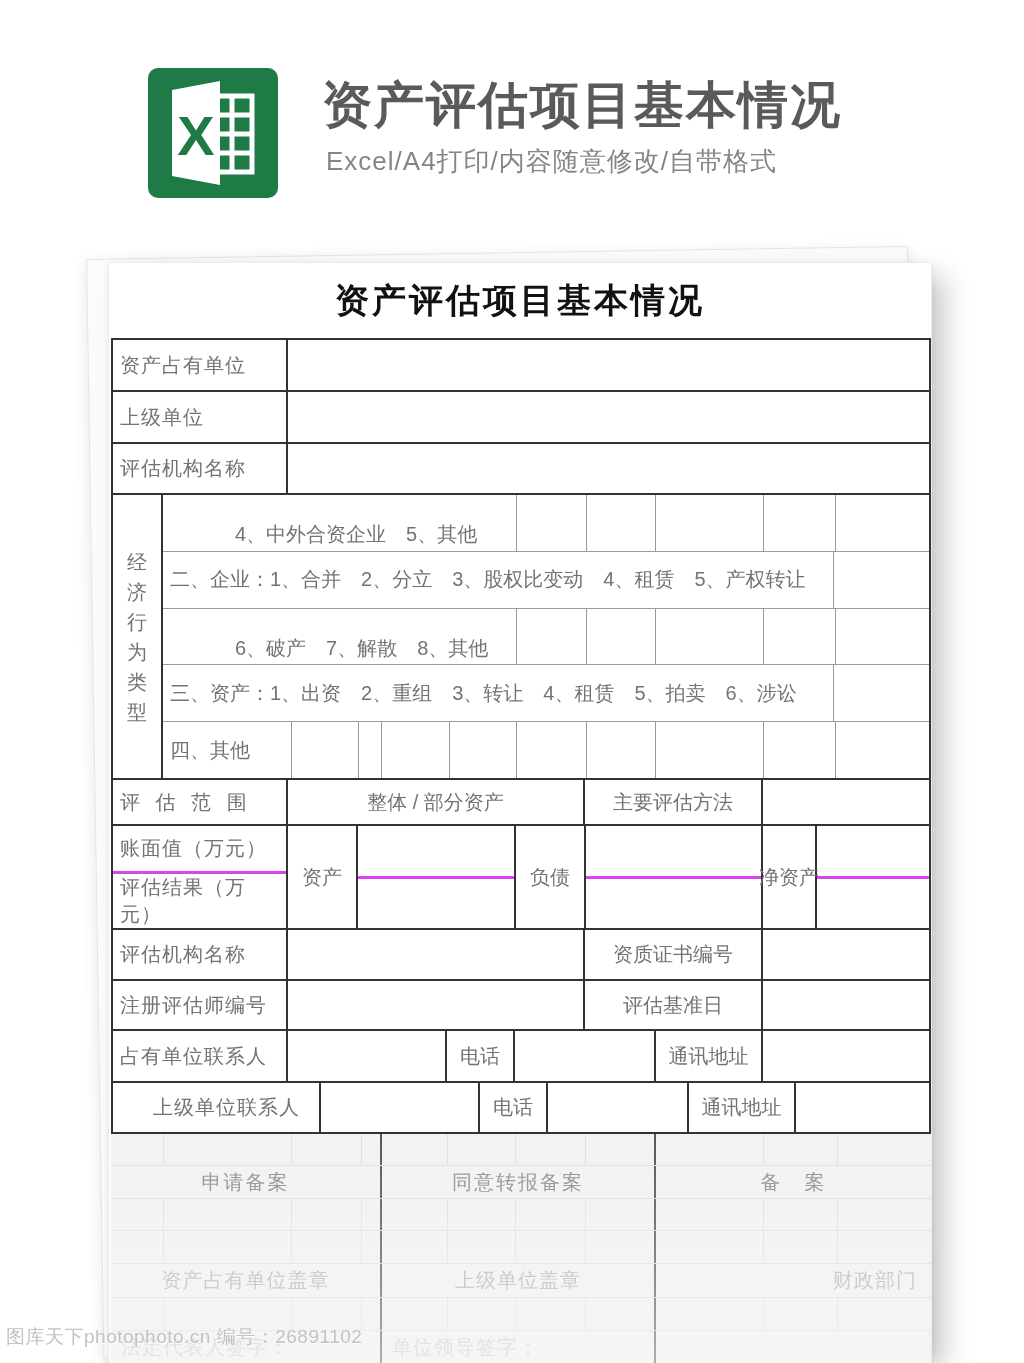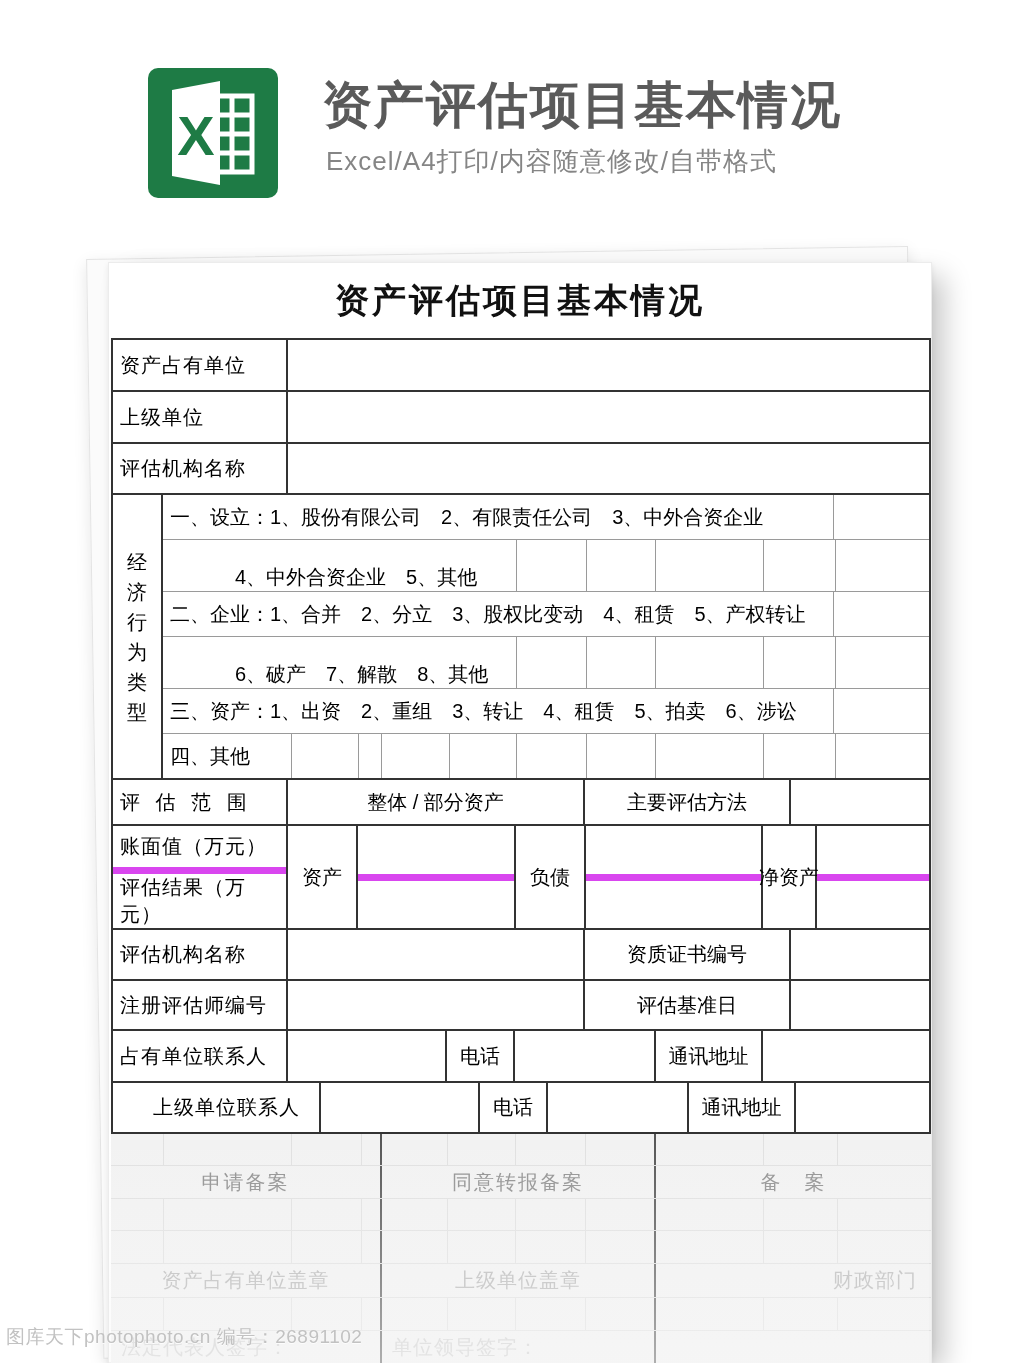--- a/index.html
+++ b/index.html
@@ -39,32 +39,32 @@
   .doc-title {
     position:absolute; left:0; top:0; width:100%; height:75px;
     display:flex; align-items:center; justify-content:center;
     font-size:34px; font-weight:bold; color:#111; letter-spacing:3px;
   }
 
   
   .tbl {
     position:absolute; left:2px; top:75px; width:820px; height:796px;
     border:2px solid #333; display:flex; flex-direction:column;
-    font-size:20px; color:#000000;
+    font-size:20px; color:#737373;
   }
   .row { display:flex; border-bottom:2px solid #333; flex:0 0 auto; }
   .row.last { border-bottom:none; flex:1 1 auto;padding-left:33px; }
   .h52{height:52px}.h51{height:51px}.h46{height:46px}.h50{height:50px}
   .h285{height:285px}.h104{height:104px}
   .cell { display:flex; align-items:center; border-right:2px solid #333; overflow:hidden; white-space:nowrap; }
   .cell.norb { border-right:none; }
   .fill { flex:1 1 auto; }
   .lab { padding-left:7px; letter-spacing:1px; }
   .cen { justify-content:center; }
-  .w175{width:175px}.w298{width:297px}.w178{width:206px}
+  .w175{width:175px}.w298{width:297px}.w178{width:178px}
   .w70{width:70px}.w158{width:158px}.w177{width:177px}.w72{width:54px}
   .w159{width:159px}.w68{width:68px}.w141{width:141px}.w107{width:107px}
   .ls4{letter-spacing:5px}
 
   
   .econ { }
   .econ-lab {
     width:50px; border-right:2px solid #333;
     display:flex; flex-direction:column; align-items:center; justify-content:center;
     font-size:20px; letter-spacing:0;
@@ -80,21 +80,21 @@
   .ind { padding-left:72px;margin-top:24px; }
   .ecell { align-self:stretch; border-left:1px solid #9a9a9a; flex:0 0 auto; }
   .ew96{width:96px}.ew70{width:70px}.ew69{width:69px}.ew108{width:108px}
   .ew72{width:72px}.ew67{width:67px}.ew23{width:23px}.ew68{width:68px}
   .ecell.efill{flex:1 1 auto}
 
   
   .bcol { border-right:2px solid #333; display:flex; flex-direction:column; flex:0 0 auto; }
   .bcol.norb{ border-right:none; }
   .bcol.cenmid { justify-content:center; align-items:center; white-space:nowrap; }
-  .bhalf { flex:1; display:flex; align-items:center; border-bottom:7px solid #d946ef; }
+  .bhalf { flex:1; display:flex; align-items:center; border-bottom:3px solid #d946ef; }
   .bhalf2 { flex:1; display:flex; align-items:center; }
   .bfill { flex:1 1 auto; }
 
   
   .faded {
     position:absolute; left:2px; top:871px; width:820px; height:230px;
     background:#f2f2f2; display:flex; flex-direction:column; font-size:20px;
   }
   .frow { display:flex; border-bottom:1px solid #e0e0e0; flex:0 0 auto; }
   .fh32{height:32px}.fh33{height:33px}.fh34{height:34px}
@@ -172,24 +172,20 @@
       <div class="econ-lab">
         <span>经</span>
         <span>济</span>
         <span>行</span>
         <span>为</span>
         <span>类</span>
         <span>型</span>
       </div>
       <div class="econ-rows">
         <div class="erow">
-          <div class="etext grow">一、设立：1、股份有限公司　2、有限责任公司　3、中外合资企业</div>
-          <div class="ecell ew96"></div>
-        </div>
-        <div class="erow">
           <div class="etext w353 ind">4、中外合资企业　5、其他</div>
           <div class="ecell ew70"></div>
           <div class="ecell ew69"></div>
           <div class="ecell ew108"></div>
           <div class="ecell ew72"></div>
           <div class="ecell efill"></div>
         </div>
         <div class="erow">
           <div class="etext grow">二、企业：1、合并　2、分立　3、股权比变动　4、租赁　5、产权转让</div>
           <div class="ecell ew96"></div>

